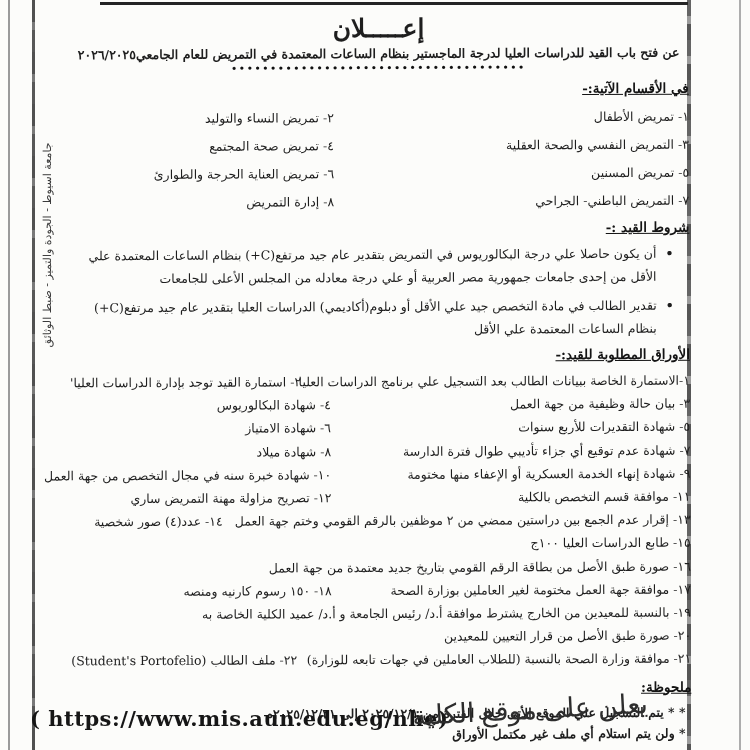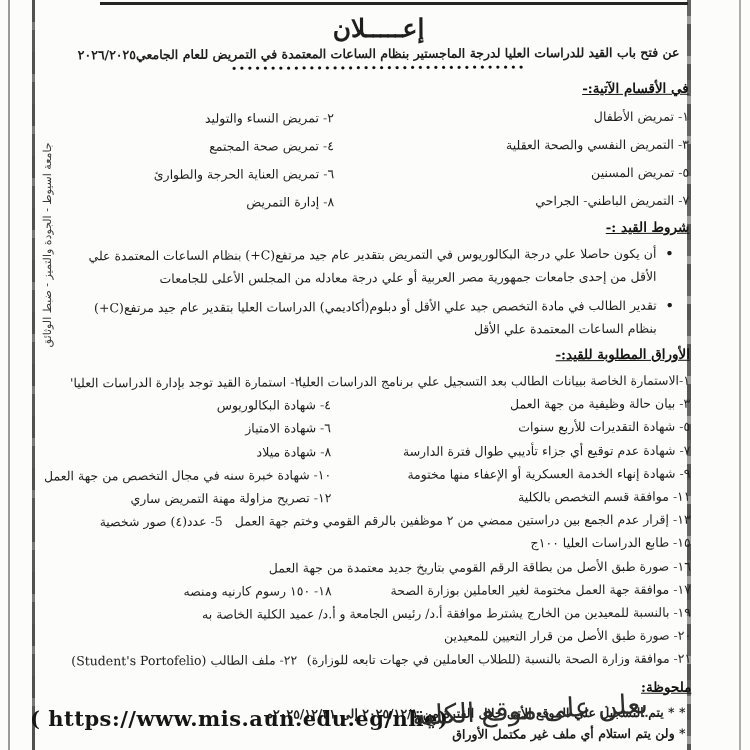--- a/index.html
+++ b/index.html
@@ -120,21 +120,21 @@
       <div class="doc-row">
         <div>٩- شهادة إنهاء الخدمة العسكرية أو الإعفاء منها مختومة</div>
         <div>١٠- شهادة خبرة سنه في مجال التخصص من جهة العمل</div>
       </div>
       <div class="doc-row">
         <div>١١- موافقة قسم التخصص بالكلية</div>
         <div>١٢- تصريح مزاولة مهنة التمريض ساري</div>
       </div>
       <div class="doc-row">
         <div>١٣- إقرار عدم الجمع بين دراستين ممضي من ٢ موظفين بالرقم القومي وختم جهة العمل</div>
-        <div>5- عدد(٤) صور شخصية</div>
+        <div>١٤- عدد(٤) صور شخصية</div>
       </div>
       <div class="doc-row single">
         <div>١٥- طابع الدراسات العليا ١٠٠ج</div>
       </div>
       <div class="doc-row single">
         <div>١٦- صورة طبق الأصل من بطاقة الرقم القومي بتاريخ جديد معتمدة من جهة العمل</div>
       </div>
       <div class="doc-row">
         <div>١٧- موافقة جهة العمل مختومة لغير العاملين بوزارة الصحة</div>
         <div>١٨- ١٥٠ رسوم كارنيه ومنصه</div>

